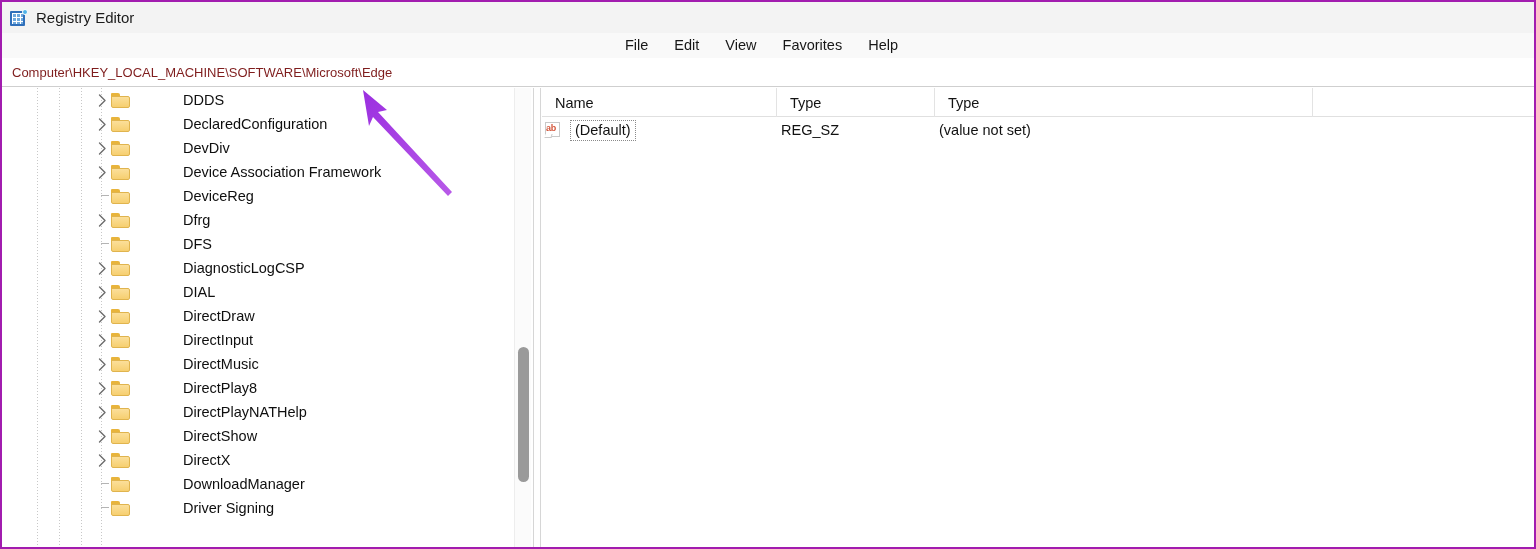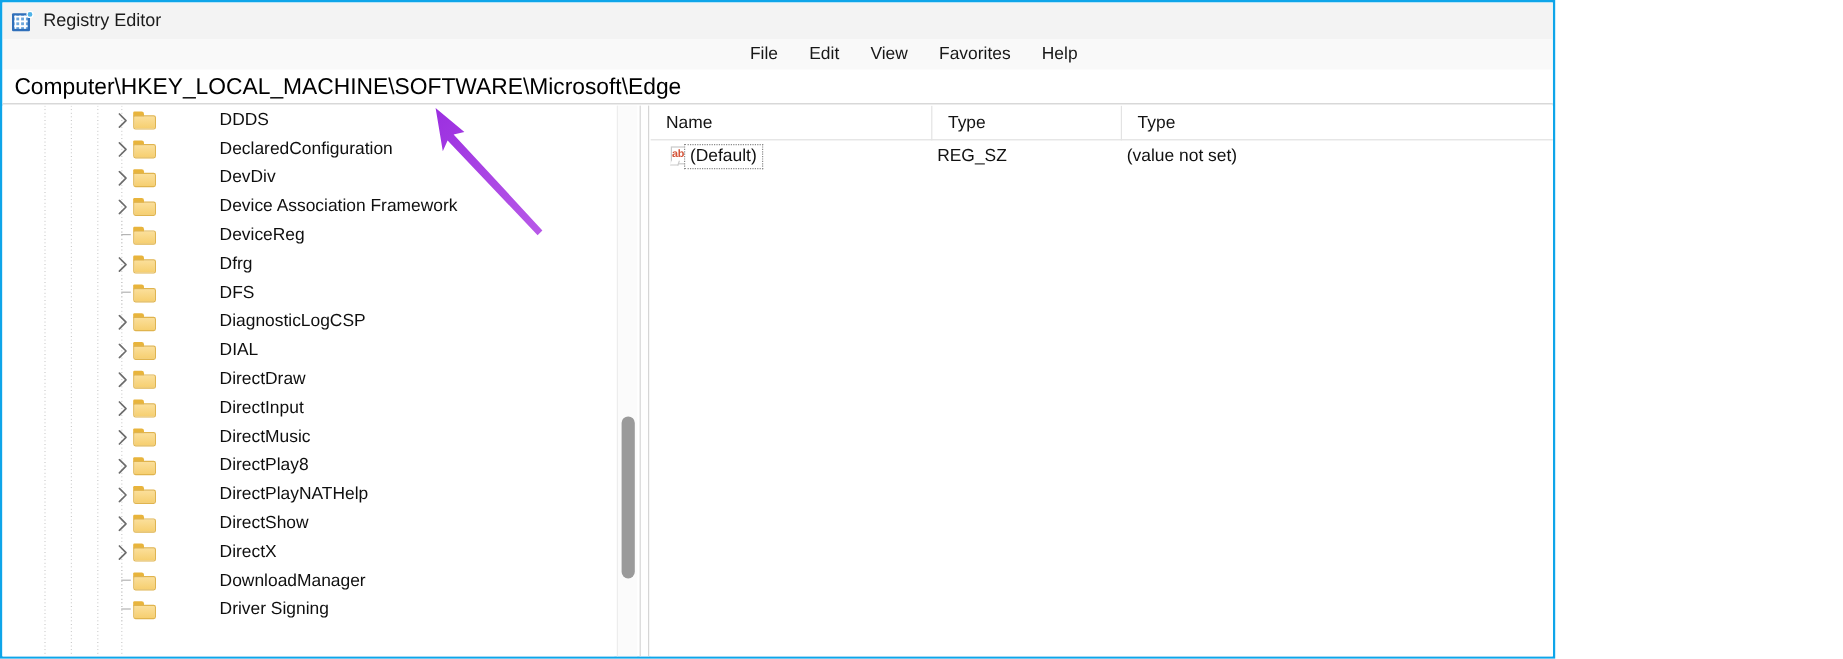--- a/index.html
+++ b/index.html
@@ -7,23 +7,23 @@
   html, body {
     width: 1536px;
     height: 549px;
     overflow: hidden;
     font-family: "Liberation Sans", sans-serif;
     background: #ffffff;
   }
 
   #app {
     position: relative;
-    width: 1296px;
+    width: 1536px;
     height: 549px;
-    border: 2px solid #0ea5e9;
+    border: 2px solid #a21caf;
     background: #ffffff;
     overflow: hidden;
   }
 
   
   .titlebar {
     position: absolute;
     left: 0; top: 0;
     width: 1532px; height: 31px;
     background: #f3f3f3;
@@ -94,22 +94,22 @@
     position: absolute;
     left: 0; top: 56px;
     width: 1532px; height: 29px;
     background: #ffffff;
     border-bottom: 1px solid #cfcfcf;
     display: flex;
     align-items: center;
     padding-left: 10px;
   }
   .address-text {
-    font-size: 19px;
-    color: #000000;
+    font-size: 13px;
+    color: #7f1d1d;
     line-height: 1;
     white-space: nowrap;
   }
 
   
   .content {
     position: absolute;
     left: 0; top: 86px;
     width: 1532px;
     height: 459px;
@@ -269,21 +269,21 @@
 
   .list-row {
     position: relative;
     height: 27px;
     display: flex;
     align-items: center;
     cursor: default;
   }
   .val-icon {
     position: absolute;
-    left: 16px; top: 5px;
+    left: 2px; top: 5px;
     width: 18px; height: 16px;
   }
   .val-icon .page {
     position: absolute;
     left: 1px; top: 0;
     width: 15px; height: 15px;
     background: #ffffff;
     border: 1px solid #c9c9c9;
   }
   .val-icon .ab {

